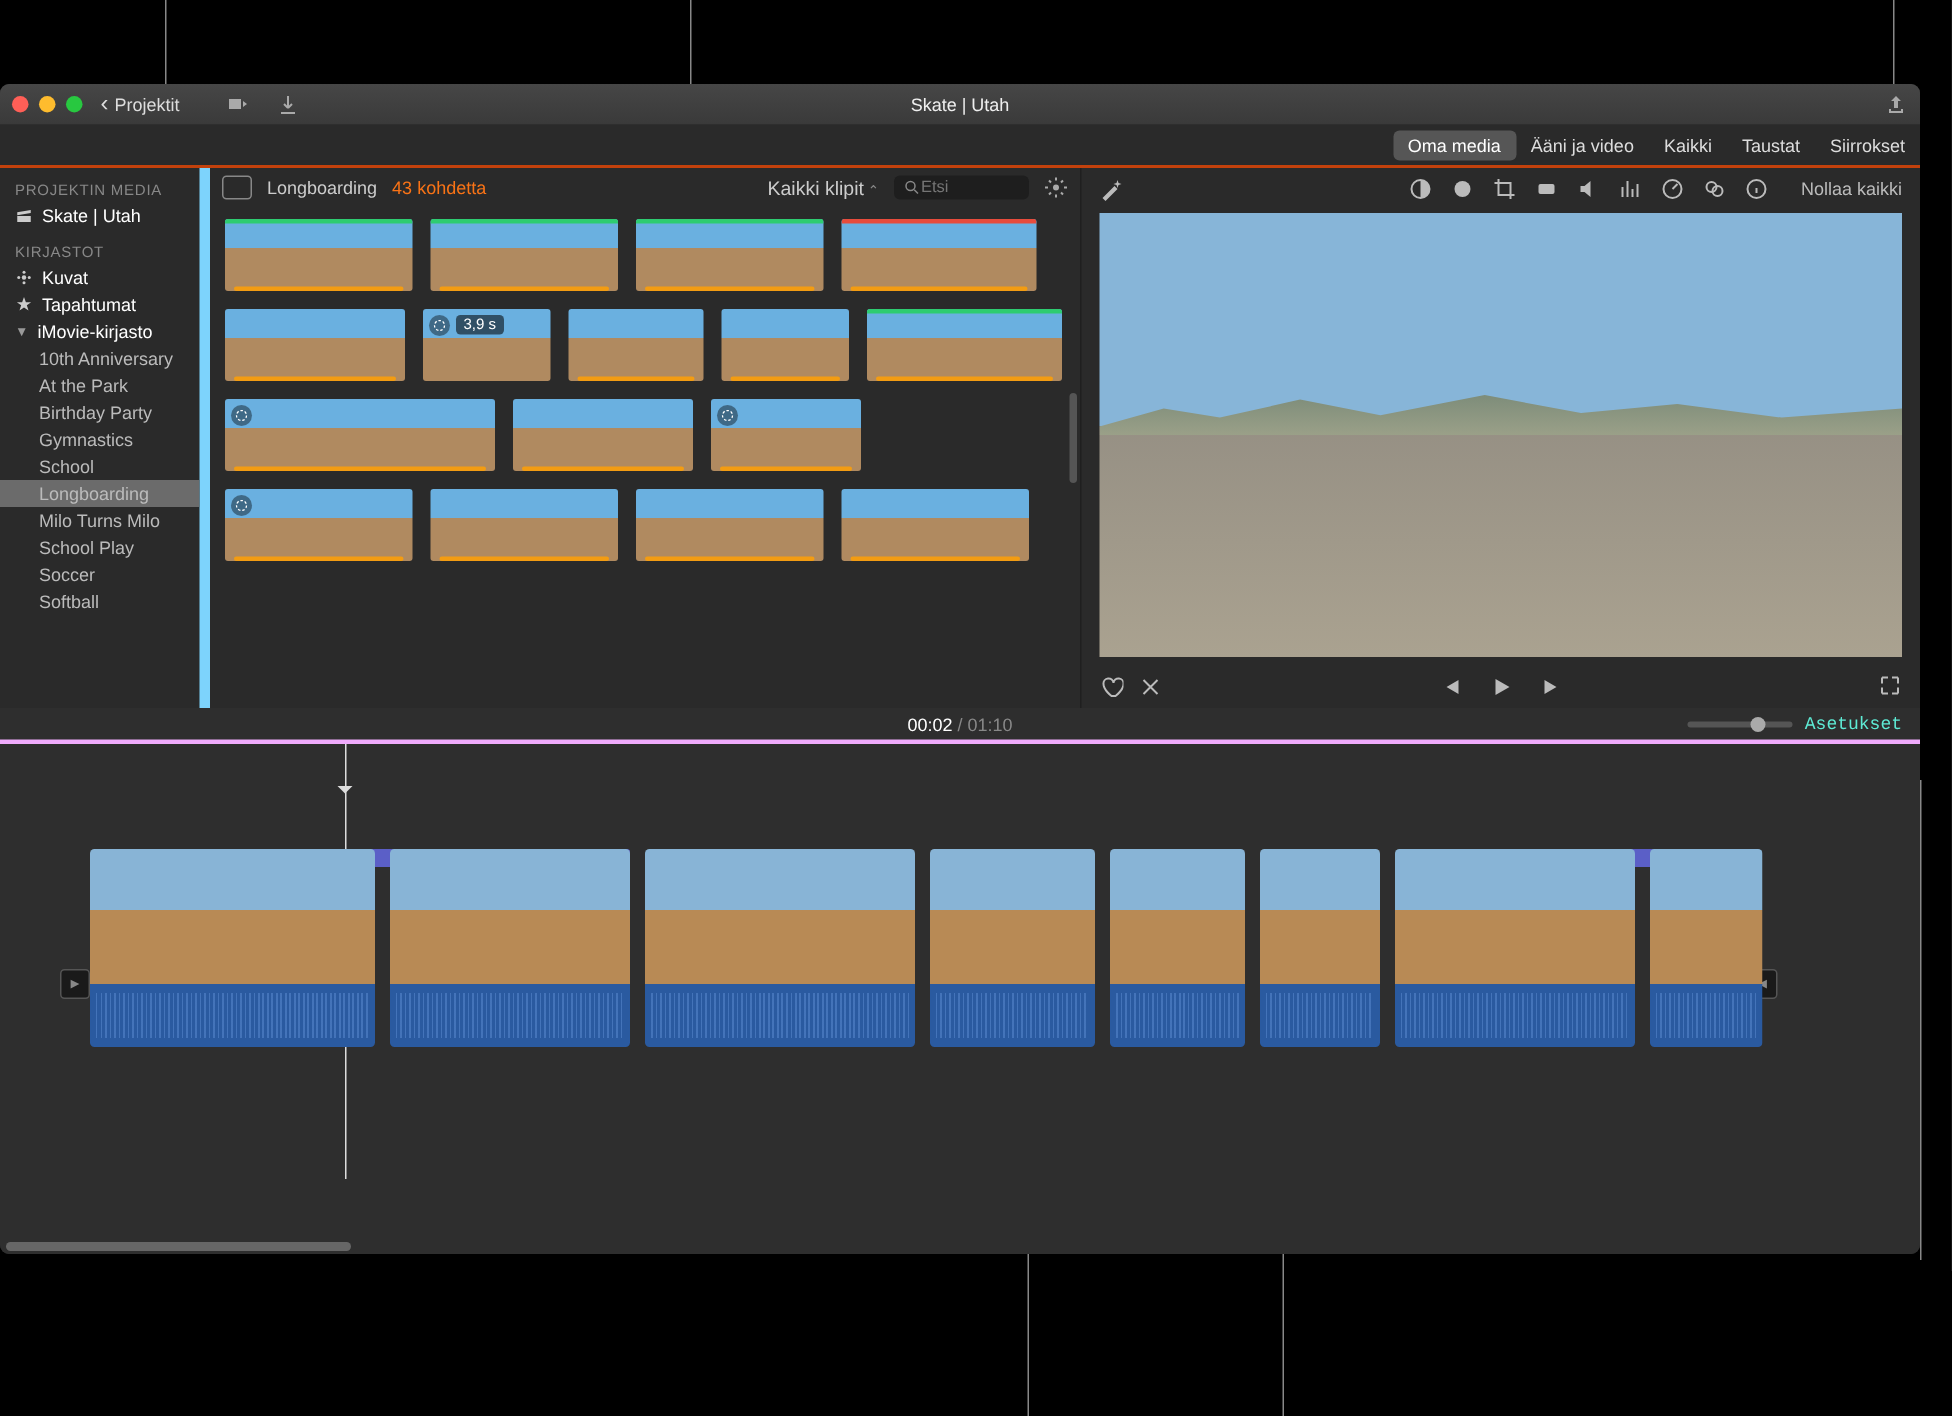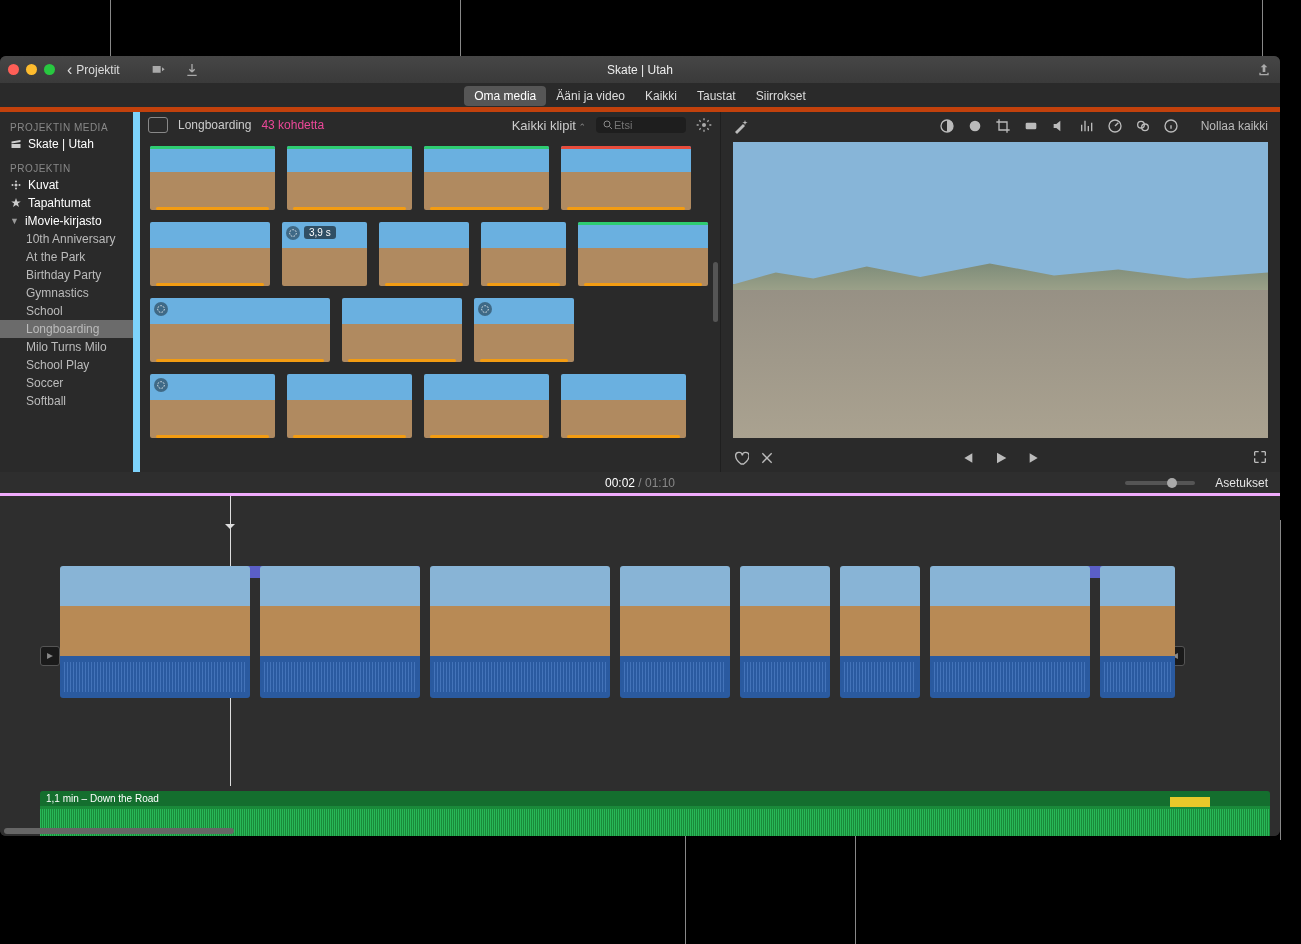--- a/index.html
+++ b/index.html
@@ -45,22 +45,22 @@
   .back-proj::before { content: "‹"; font-size: 16px; margin-right: 2px; }
   .tb-center {
     position: absolute; left: 50%; transform: translateX(-50%);
     color: #eee; font-weight: 500;
   }
   .tb-right { position: absolute; right: 8px; display: flex; gap: 12px; color: #bbb; }
   .tb-icons-left { margin-left: 30px; display:flex; gap:18px; color:#aaa; }
   .icon-btn { width:16px; height:16px; fill:#aaa; cursor:pointer; }
   
   .media-tabs-row {
-    height: 28px; display:flex; justify-content:center; align-items:center;
-    background:#2a2a2a; border-bottom:5px solid #c2410c;
+    height: 28px; display:flex; justify-content:flex-end; align-items:center;
+    background:#2a2a2a; border-bottom:2px solid #c2410c;
     position:relative;
   }
   .media-tabs { display:flex; gap:0; }
   .media-tab {
     padding: 3px 10px; font-size:12px; color:#ddd; cursor:pointer;
     border-radius:4px;
   }
   .media-tab.active { background:#565656; color:#fff; }
   
   .main {
@@ -89,39 +89,39 @@
   .browser {
     flex:1; display:flex; flex-direction:column; min-width:0;
     background:#2a2a2a;
   }
   .browser-bar {
     height:26px; display:flex; align-items:center; gap:10px;
     padding:0 8px; color:#ccc; font-size:12px;
   }
   .browser-bar .bb-layout { width:20px; height:16px; border:1px solid #888; border-radius:3px; }
   .bb-title { font-weight:500; }
-  .bb-count { color:#ec4899; }
+  .bb-count { color:#f97316; }
   .bb-spacer { flex:1; }
   .bb-filter { color:#ccc; font-size:13px; }
   .bb-filter::after { content:" ⌃"; font-size:9px; color:#888; }
   .bb-search {
     display:flex; align-items:center; background:#1e1e1e;
     border-radius:4px; padding:2px 6px; width:90px; color:#888;
   }
   .bb-search input {
     background:none; border:none; outline:none; color:#ccc; width:60px;
     font-size:11px;
   }
   .bb-gear { width:16px; height:16px; fill:#aaa; }
   .thumb-grid {
     flex:1; overflow:hidden; padding:8px 10px;
     display:flex; flex-wrap:wrap; gap:12px; align-content:flex-start;
   }
   .clip {
-    height:64px; border-radius:2px; position:relative; overflow:hidden;
+    height:48px; border-radius:2px; position:relative; overflow:hidden;
     cursor:pointer;
   }
   .clip.sky { background:linear-gradient(#6ab0e0 0%,#6ab0e0 40%,#b08a60 40%,#b08a60 100%); }
   .clip .fav-line { position:absolute; top:0; left:0; right:0; height:3px; background:#2ecc71; }
   .clip .rej-line { position:absolute; top:0; left:0; right:0; height:3px; background:#e74c3c; }
   .clip .used-line { position:absolute; bottom:0; left:6px; right:6px; height:3px; background:#f39c12; border-radius:2px; }
   .clip .spinner {
     position:absolute; top:4px; left:4px; width:14px; height:14px;
     border-radius:50%; background:rgba(0,0,0,.4);
     display:flex; align-items:center; justify-content:center;
@@ -168,21 +168,21 @@
     flex:1; background:#2e2e2e; display:flex; flex-direction:column;
     position:relative;
   }
   .tl-header {
     height:24px; display:flex; align-items:center; position:relative;
     border-bottom:3px solid #f0abfc;
   }
   .tl-time { position:absolute; left:50%; transform:translateX(-50%); font-size:12px; }
   .tl-time .cur { color:#fff; }
   .tl-time .dur { color:#888; }
-  .tl-settings { position:absolute; right:12px; color:#e5e5e5; cursor:pointer; }
+  .tl-settings { position:absolute; right:12px; color:#5eead4; cursor:pointer;font-family:Liberation Mono, monospace; }
   .tl-zoom { position:absolute; right:85px; width:70px; height:4px; background:#555; border-radius:2px; }
   .tl-zoom::after { content:""; position:absolute; left:60%; top:-3px; width:10px; height:10px; background:#aaa; border-radius:50%; }
   .tl-body {
     flex:1; position:relative; overflow:hidden; padding:50px 0 0 30px;
   }
   .playhead {
     position:absolute; top:0; bottom:50px; width:1px; background:#ddd;
     left:230px;
   }
   .playhead::before {
@@ -287,21 +287,21 @@
   <div class="main">
 
     <div class="sidebar">
       <div class="side-head">PROJEKTIN MEDIA</div>
       <div class="side-item root">
         <svg class="mini-ico" viewBox="0 0 24 24">
             <path d="M3 7l18-3v4L3 11zM3 12h18v8H3z"></path>
           </svg>
         <span>Skate | Utah</span>
       </div>
-      <div class="side-head" style="margin-top:6px">PROJEKTIN</div>
+      <div class="side-head" style="margin-top:6px">KIRJASTOT</div>
       <div class="side-item root">
         <svg class="mini-ico" viewBox="0 0 24 24">
             <circle cx="12" cy="12" r="3"></circle>
             <circle cx="12" cy="5" r="2"></circle>
             <circle cx="12" cy="19" r="2"></circle>
             <circle cx="5" cy="12" r="2"></circle>
             <circle cx="19" cy="12" r="2"></circle>
           </svg>
         <span>Kuvat</span>
       </div>
@@ -549,22 +549,17 @@
           </div>
           <div class="tl-clip" style="width: 160px;">
             <div class="tl-thumb"></div>
             <div class="tl-wave"></div>
           </div>
           <div class="tl-clip" style="width: 75px;">
             <div class="tl-thumb"></div>
             <div class="tl-wave"></div>
           </div>
         </div>
-      <div class="audio-clip">
-        <div class="label">1,1 min – Down the Road</div>
-        <div class="audio-wave"></div>
-        <div class="audio-peak"></div>
-      </div>
       <div class="tl-scroll"></div>
     </div>
   </div>
 
 </div>
 
 </body></html>

